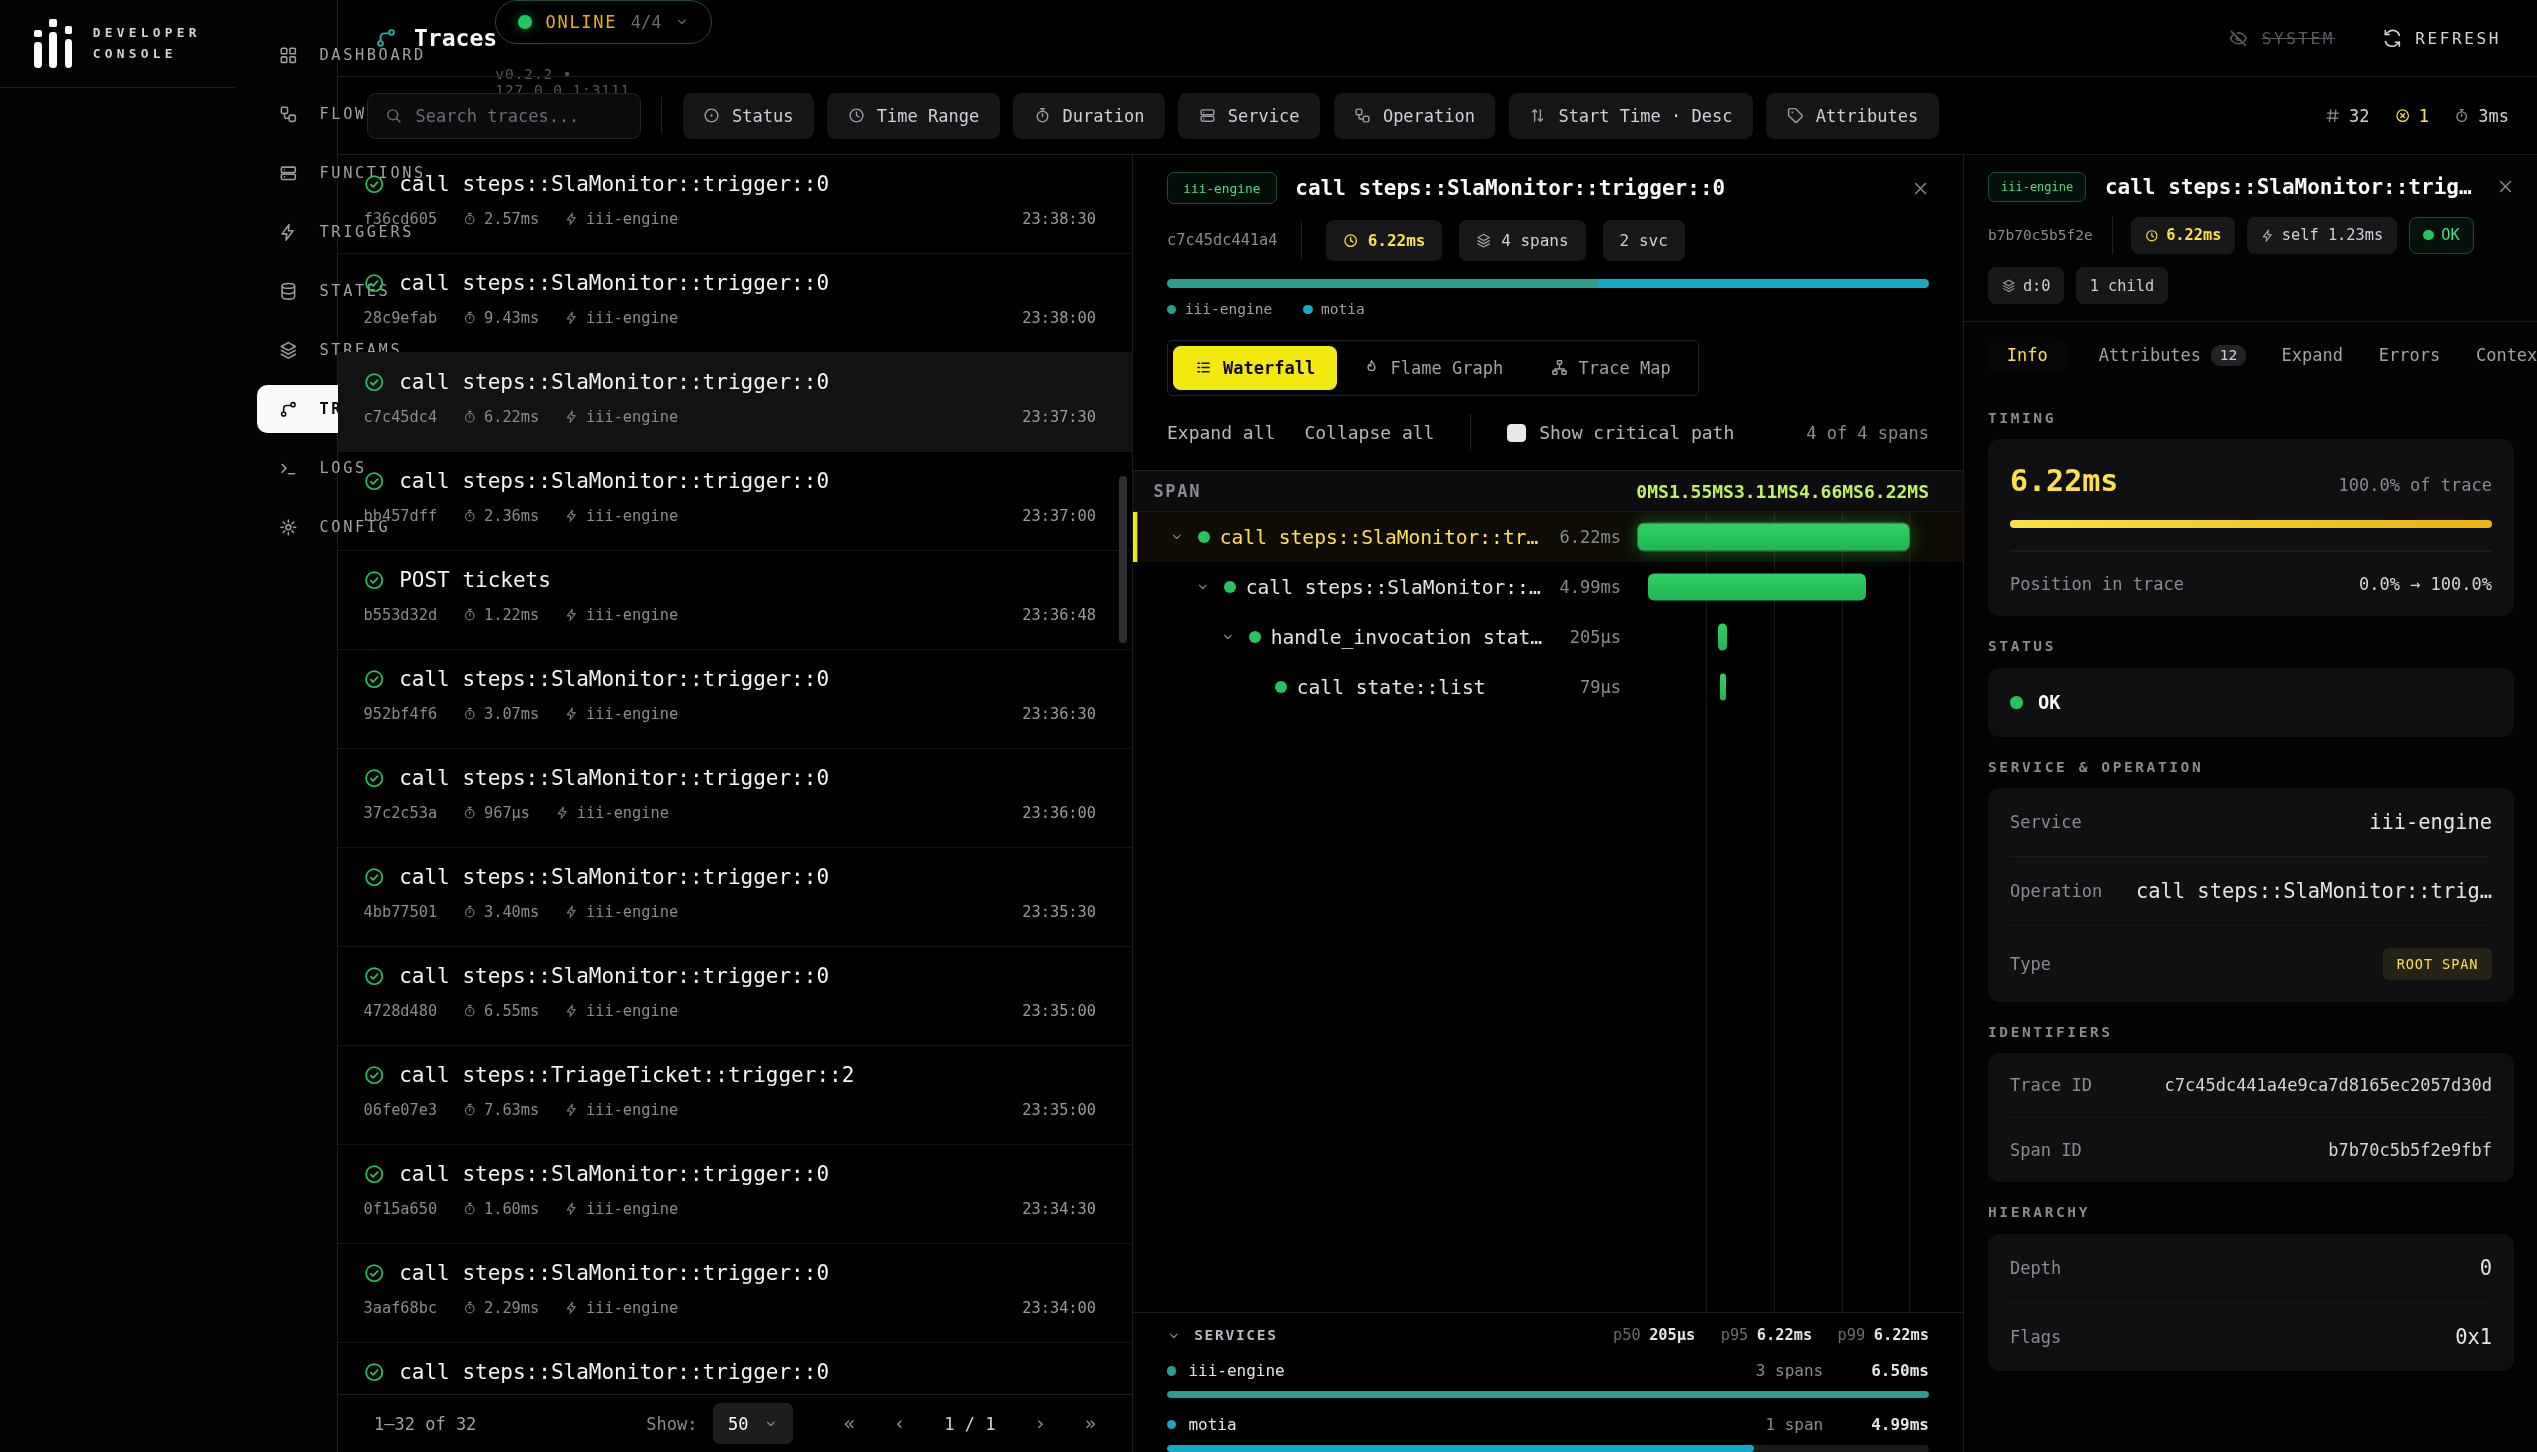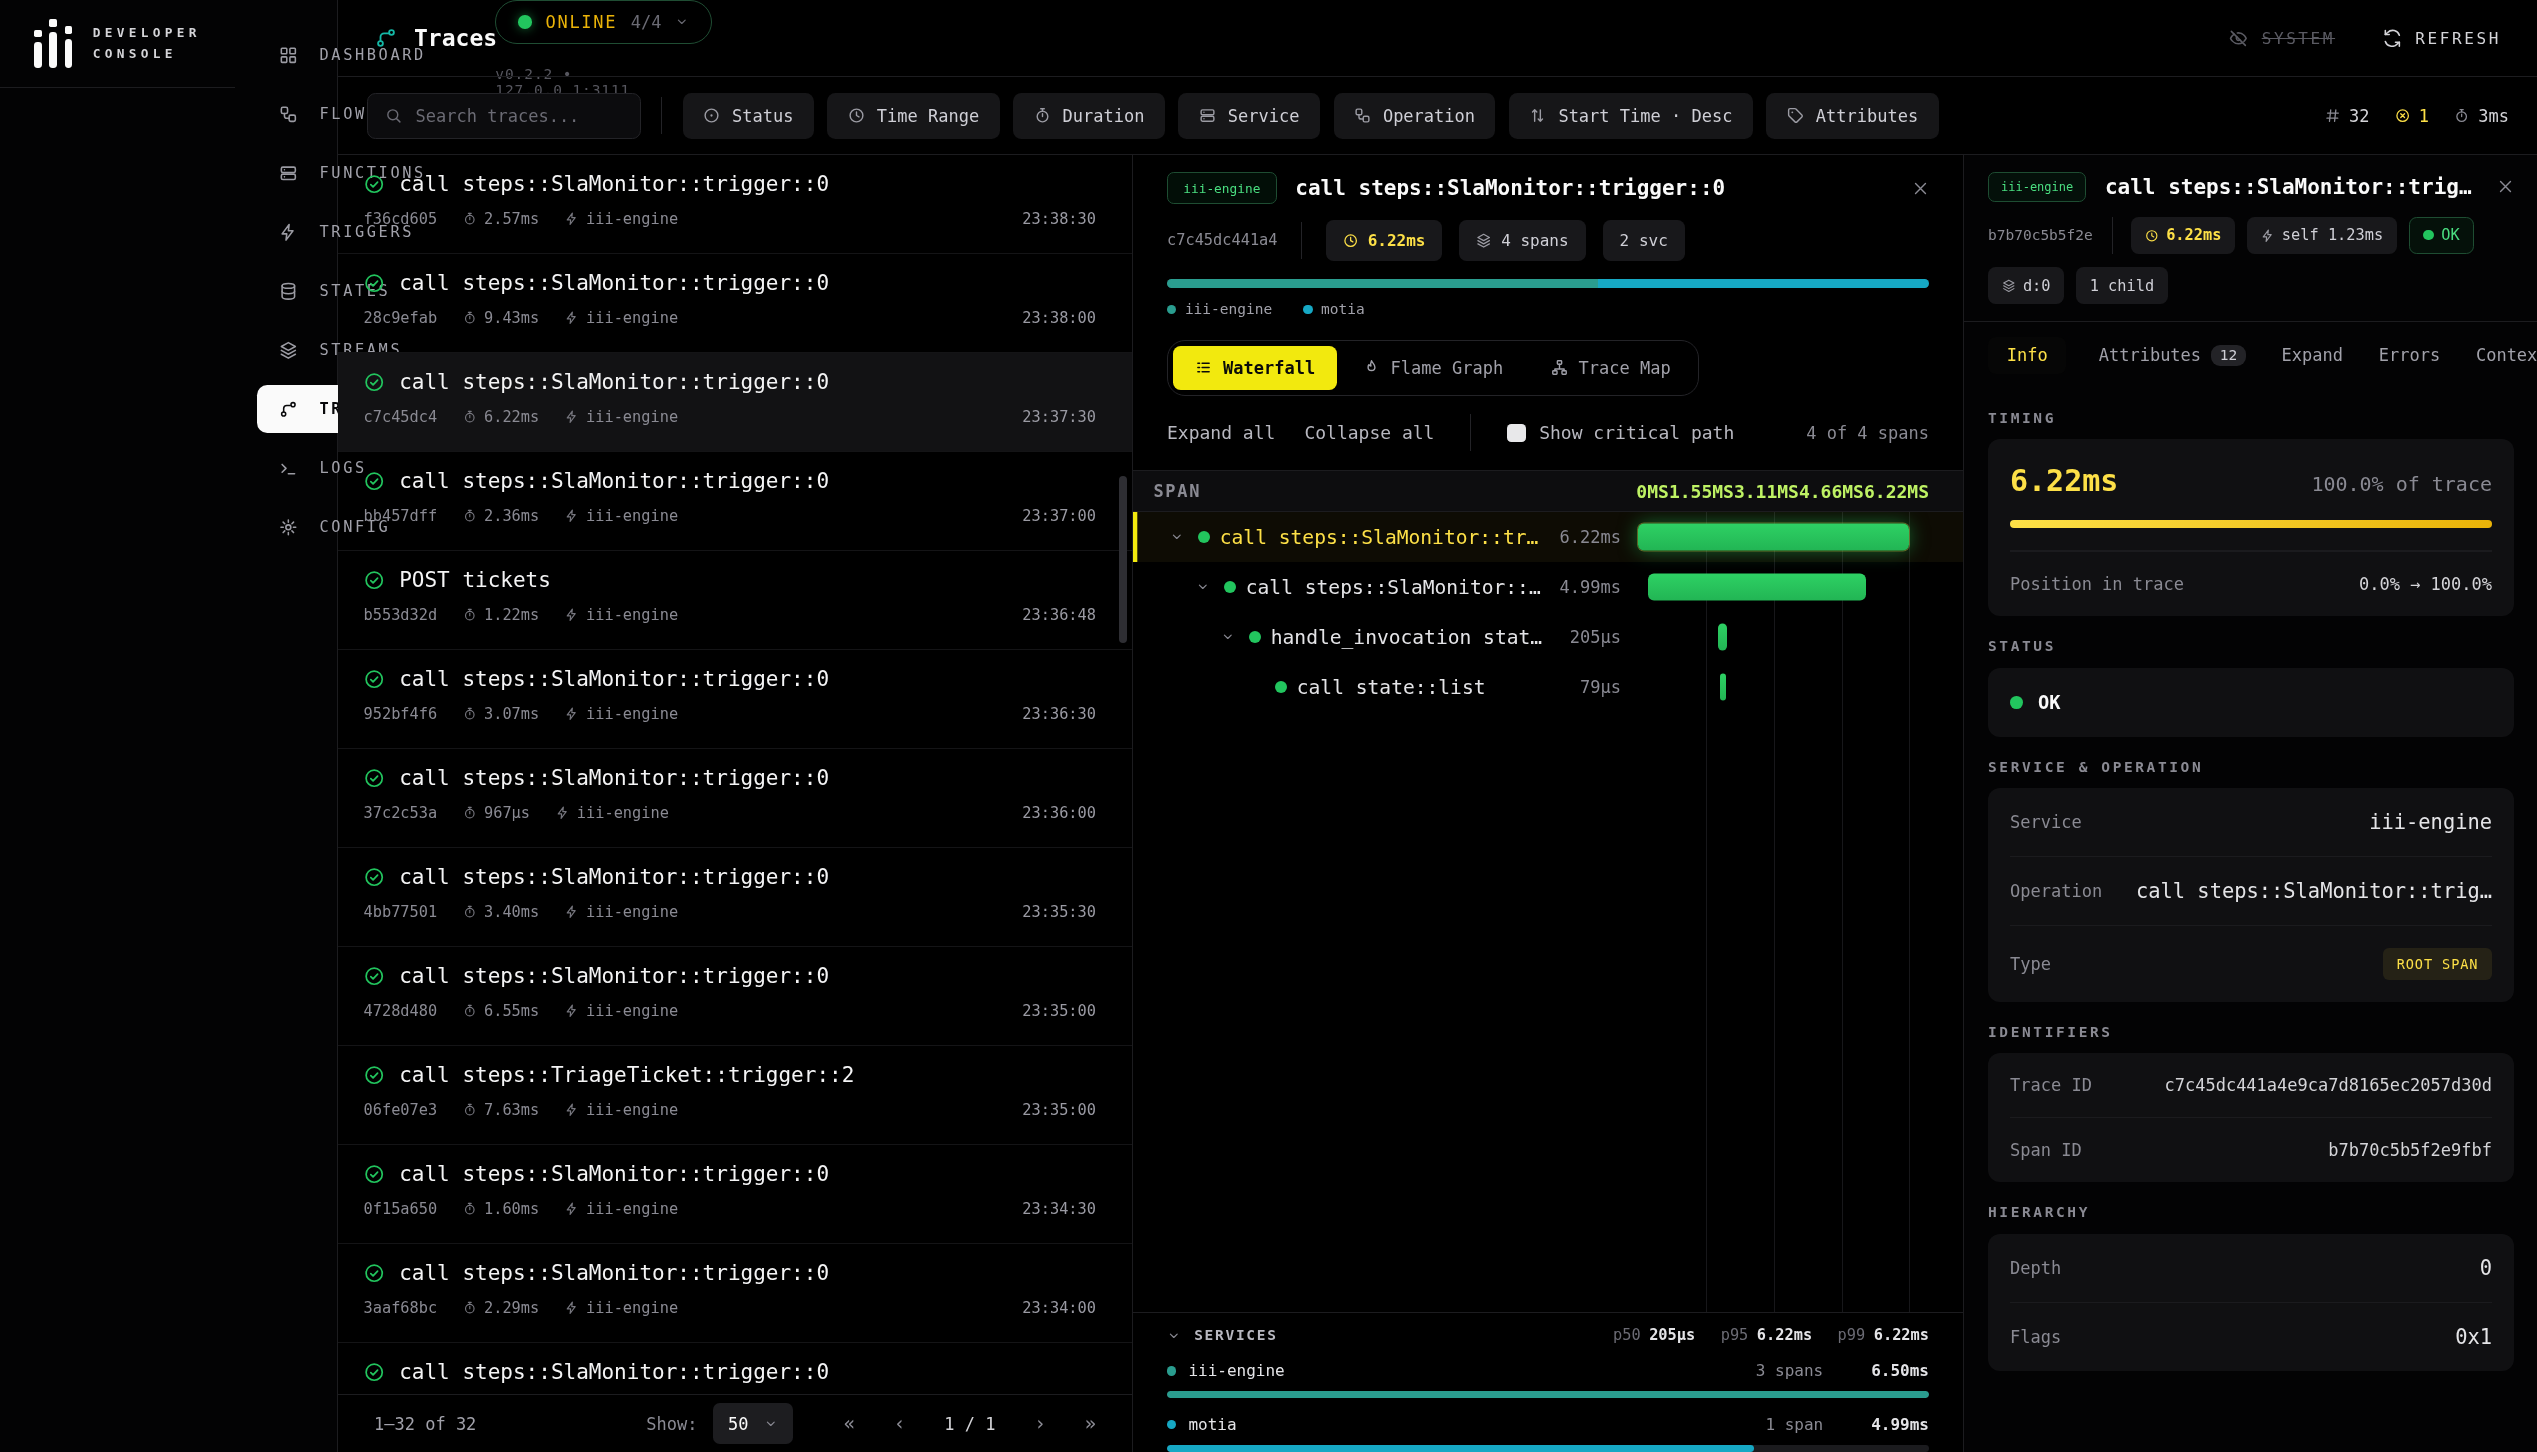--- a/index.html
+++ b/index.html
@@ -101,21 +101,21 @@
   .badge.dur{color:var(--yellow-txt);font-weight:bold}
   .badge.dur .icon{color:var(--yellow-txt)}
   .badge.ok{background:rgba(34,197,94,.08);border:0.9px solid #1e4d32;color:var(--green-lt)}
   .ok-dot{width:10.2px;height:10.2px;border-radius:50%;background:var(--green)}
   .dist-bar{height:8.5px;border-radius:5.1px;margin-top:18.7px;display:flex;overflow:hidden;background:#1b1b1e}
   .dist-seg{height:100%}
   .dist-legend{display:flex;gap:31px;margin-top:13.6px;font-size:14.5px;color:var(--txt2)}
   .leg-item{display:flex;align-items:center;gap:8.5px}
   .leg-dot{width:9.4px;height:9.4px;border-radius:50%}
   .tabs-row{padding:8.5px 34px 13.6px}
-  .tabs{display:inline-flex;border:0.9px solid var(--border2);border-radius:18px;padding:5.1px;gap:3.4px}
+  .tabs{display:inline-flex;border:0.9px solid var(--border2);border-radius:5px;padding:5.1px;gap:3.4px}
   .tab{display:flex;align-items:center;gap:11px;height:44px;padding:0 22px;border-radius:7.7px;color:var(--txt2);font-size:17px;cursor:pointer;white-space:nowrap}
   .tab.active{background:var(--yellow);color:#0a0a0a;font-weight:bold}
   .controls-row{display:flex;align-items:center;gap:29px;padding:5.1px 34px 18.7px;font-size:18px;color:#b8b8c0;border-bottom:0.9px solid var(--border)}
   .ctl{cursor:pointer}
   .cp{display:flex;align-items:center;gap:13.6px}
   .checkbox{width:18.7px;height:18.7px;border-radius:4.3px;background:#e8e8ea;cursor:pointer}
   .span-count{margin-left:auto;color:var(--txt3);font-size:17px}
   .span-header{height:41px;min-height:41px;background:#0d0d0f;border-bottom:0.9px solid var(--border);display:flex;align-items:center;padding:0 34px 0 20.4px;font-size:17px;color:var(--txt3);font-weight:bold;letter-spacing:1.7px}
   .axis{margin-left:auto;display:flex}
   .axis span{font-size:18px;font-weight:bold;color:#bef264;letter-spacing:0}
@@ -161,21 +161,21 @@
   .sec-label{font-size:14.5px;font-weight:bold;letter-spacing:2.6px;color:var(--txt3);margin:22px 0 13.6px}
   .card{background:var(--card);border-radius:12px;padding:0 22px}
   .card-row{display:flex;align-items:center;justify-content:space-between;gap:17px;padding:22px 0;border-top:0.9px solid #1b1b1e;font-size:17px}
   .card-row:first-child{border-top:0}
   .k{color:var(--txt3);flex:none}
   .v{color:#e4e4e7;font-size:20.4px;white-space:nowrap;overflow:hidden;text-overflow:ellipsis}
   .v.small{font-size:17px;color:#d4d4d8}
   .timing-top{padding:24px 0 22px;border-bottom:0.9px solid #1b1b1e}
   .timing-line{display:flex;align-items:baseline;justify-content:space-between}
   .timing-val{font-size:30px;font-weight:bold;color:var(--yellow-txt)}
-  .timing-pct{font-size:20px;color:var(--txt3)}
+  .timing-pct{font-size:17px;color:var(--txt3)}
   .timing-bar{height:7.7px;border-radius:5.1px;background:linear-gradient(90deg,#fde047,#eab308);margin-top:22px}
   .status-row{display:flex;align-items:center;gap:15.3px;padding:24px 0;font-size:18.7px;font-weight:bold;color:#fafafa}
   .status-dot{width:12.8px;height:12.8px;border-radius:50%;background:var(--green)}
   .root-badge{background:rgba(253,224,71,.09);color:var(--yellow-txt);padding:7.7px 13.6px;border-radius:6px;font-size:13.6px;letter-spacing:0.9px;white-space:nowrap}
 </style>
 </head>
 <body>
 
 <div class="app">
 

